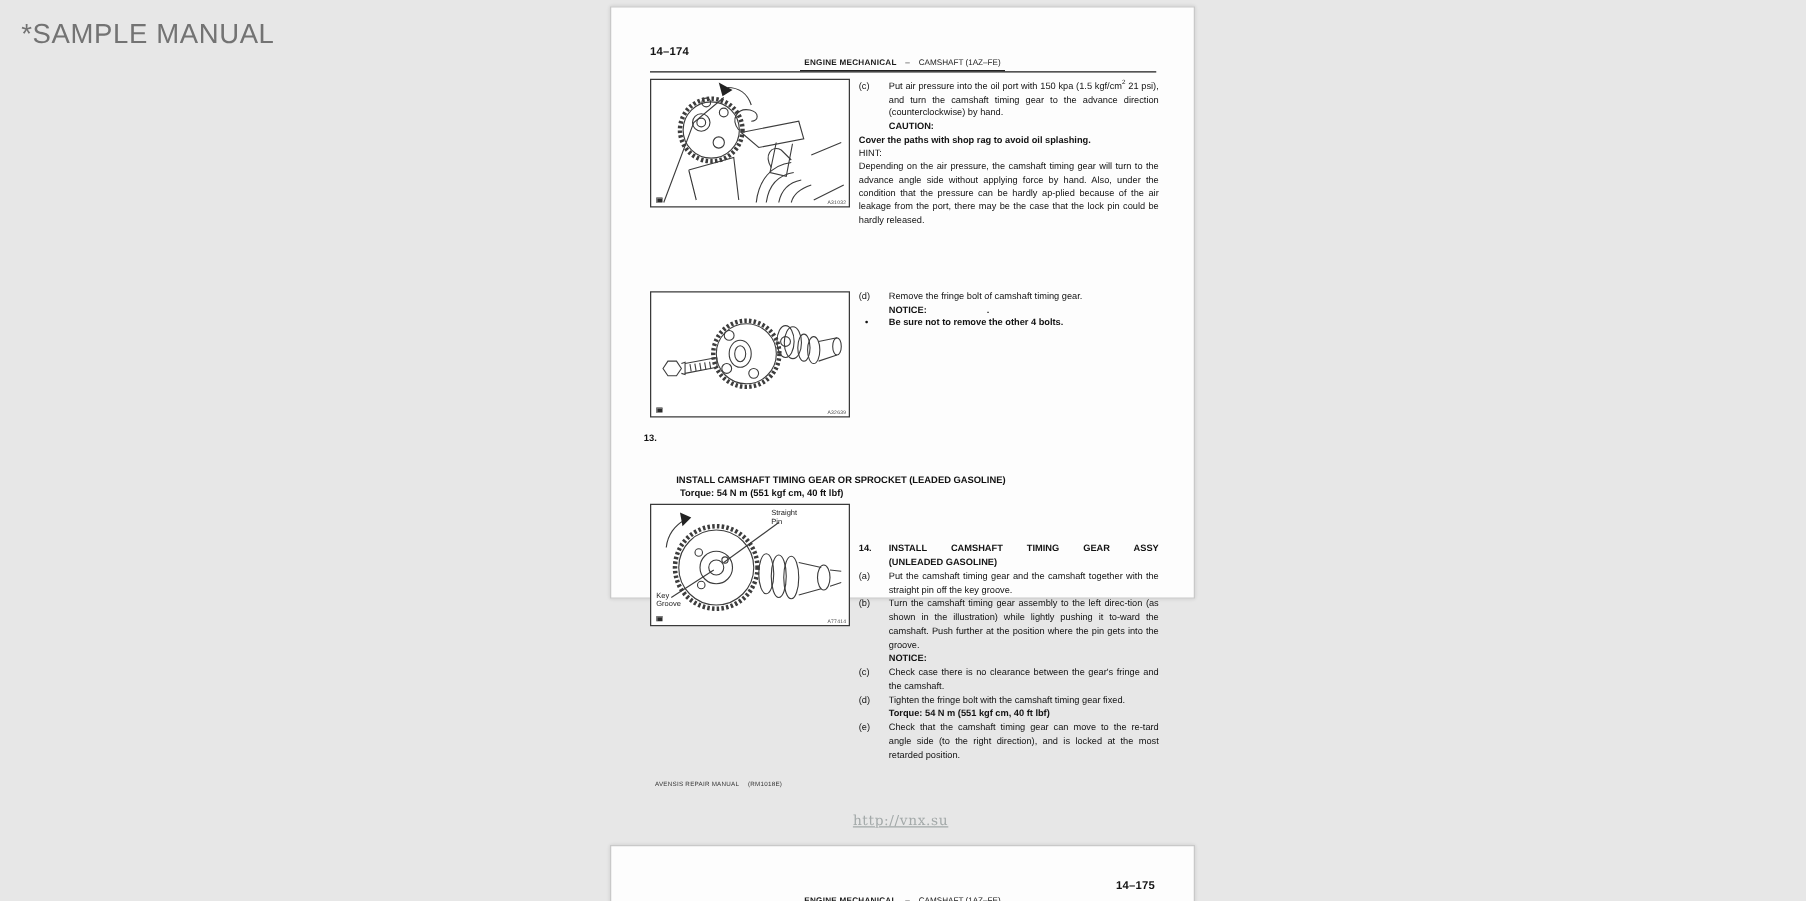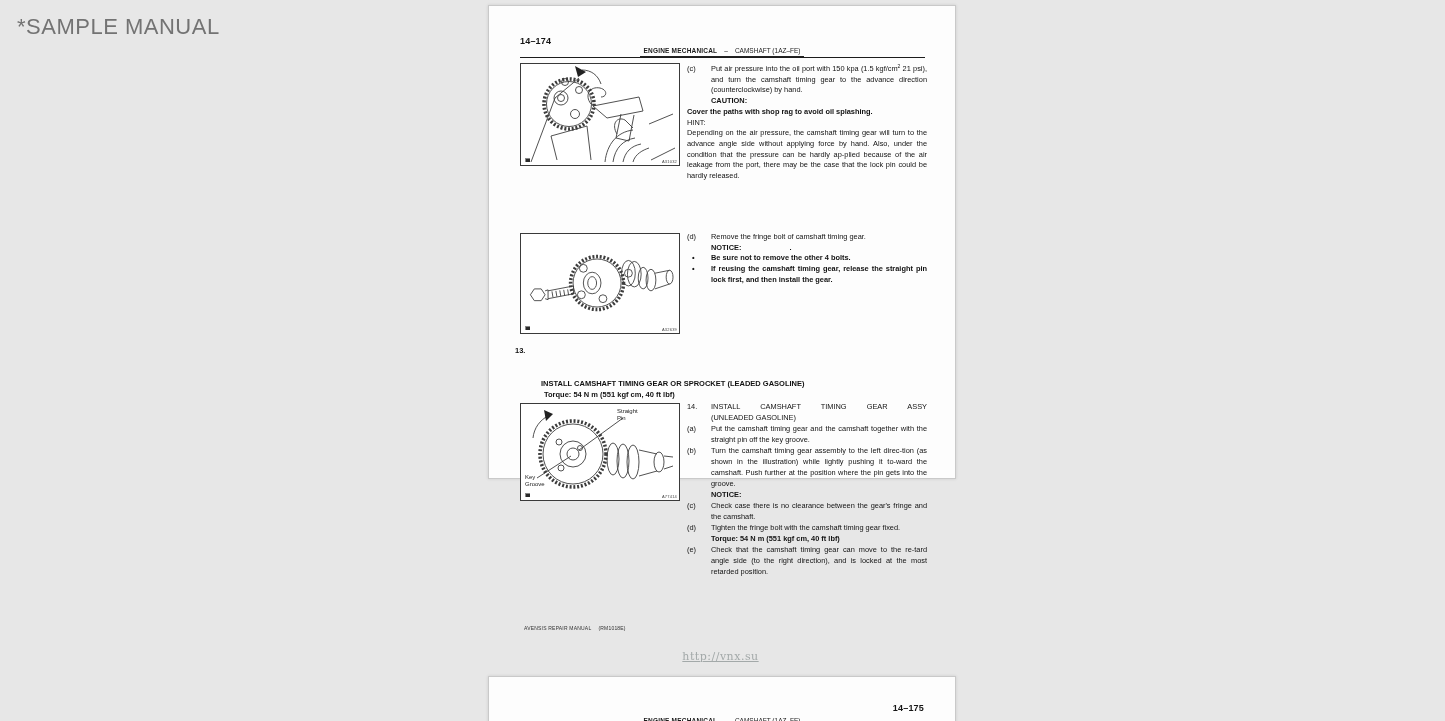--- a/index.html
+++ b/index.html
@@ -46,21 +46,21 @@
   .rcol1{top:58px;}
   .rcol2{top:226px;}
   .rcol3{top:395px;line-height:11px;}
   .step{position:relative;padding-left:24px;text-align:justify;}
   .step .lbl{position:absolute;left:0;top:0;}
   .bhead{font-weight:bold;margin-left:24px;}
   .btext{font-weight:bold;text-align:justify;}
   .bullet{position:relative;padding-left:24px;font-weight:bold;text-align:justify;}
   .bullet::before{content:"\2022";position:absolute;left:5px;top:0;}
   .stray-dot{margin-left:48px;font-weight:bold;}
-  .i14head{position:relative;padding-left:24px;font-weight:normal;}
+  .i14head{position:relative;padding-left:24px;font-weight:bold;margin-top:32px;}
   .i14head .lbl{position:absolute;left:0;top:0;}
   .jlast{text-align:justify;text-align-last:justify;}
   .torq{font-weight:bold;}
   sup{font-size:5px;vertical-align:super;line-height:0;}
   
   .item13{position:absolute;left:26px;top:339px;width:414px;font-size:7.5px;line-height:11px;font-weight:bold;}
   .item13 .num{position:absolute;left:0;top:0;}
   .item13 .t1{padding-left:26px;margin-top:33px;}
   .item13 .t2{padding-left:29px;}
   
@@ -151,21 +151,20 @@
     <div class="fig-id">A32639</div>
   </div>
 
   <div class="rcol rcol2">
     <div class="step">
       <span class="lbl">(d)</span>
       <span>Remove the fringe bolt of camshaft timing gear.</span>
     </div>
     <div><span class="bhead">NOTICE:</span><span class="stray-dot">.</span></div>
     <div class="bullet">Be sure not to remove the other 4 bolts.</div>
-    <div class="bullet">If reusing the camshaft timing gear, release the straight pin lock first, and then install the gear.</div>
   </div>
 
   <div class="item13">
     <span class="num">13.</span>
     <div class="t1">INSTALL CAMSHAFT TIMING GEAR OR SPROCKET (LEADED GASOLINE)</div>
     <div class="t2">Torque: 54 N m (551 kgf cm, 40 ft lbf)</div>
   </div>
 
   <div class="figbox fig3">
     <svg viewBox="0 0 158 96">

